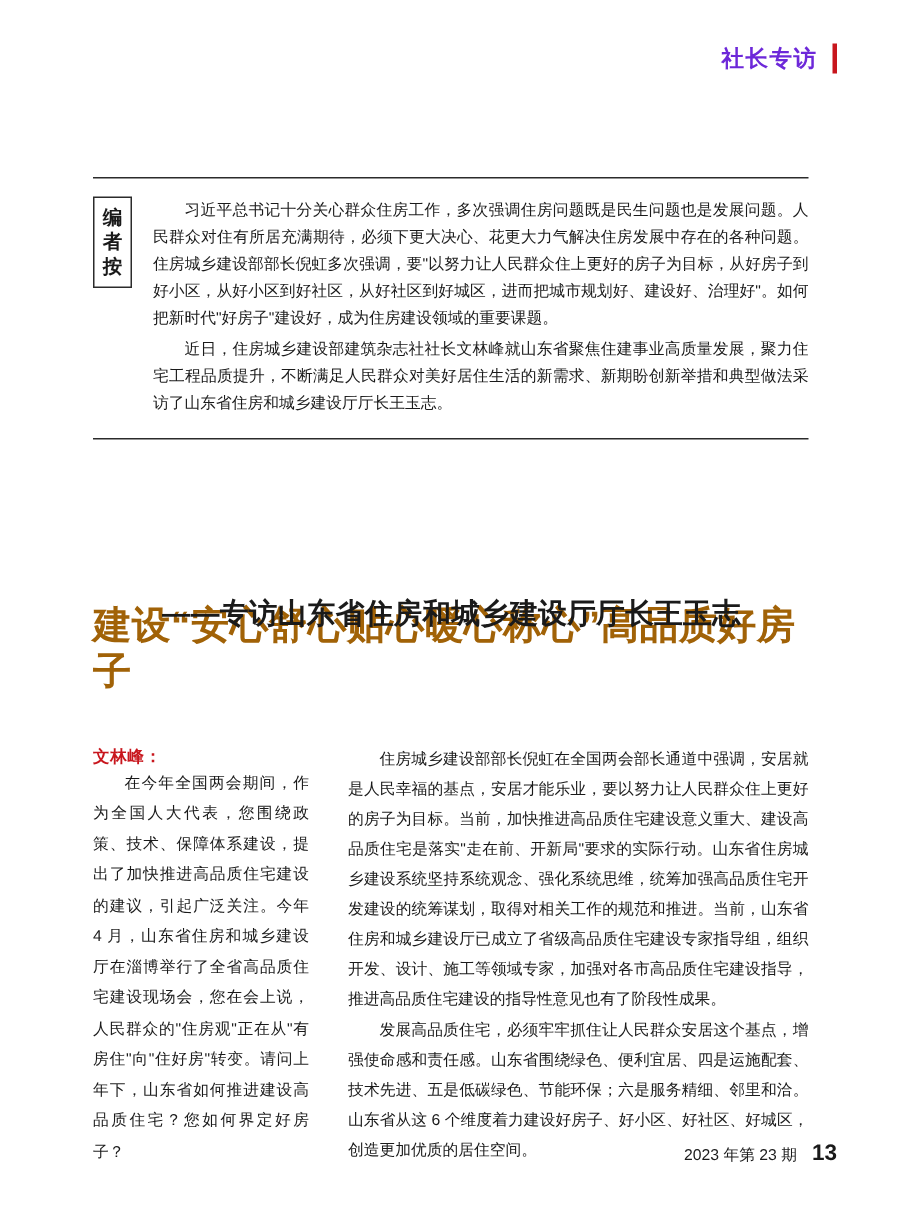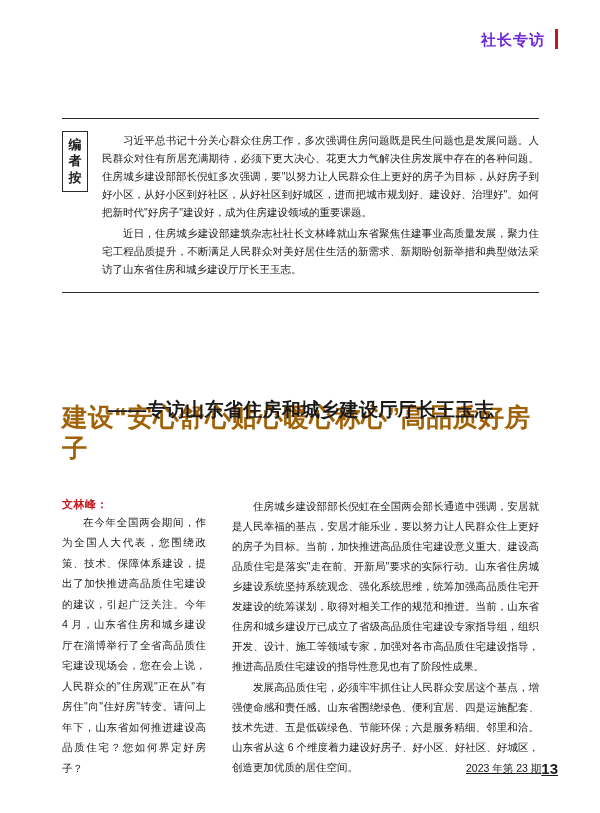--- a/index.html
+++ b/index.html
@@ -155,22 +155,22 @@
     text-indent: 2em;
   }
   .a-text p + p { margin-top: 2px; }
 
   
   .footer {
     position: absolute;
     right: 42px;
     bottom: 36px;
     display: flex;
-    align-items: center;
-    text-decoration: underline;
+    align-items: flex-end;
+    gap: 10px;
   }
   .footer-issue {
     font-size: 10.5px;
     color: #1a1a1a;
   }
   .footer-page {
     font-size: 15px;
     font-weight: bold;
     color: #1a1a1a;
   }

